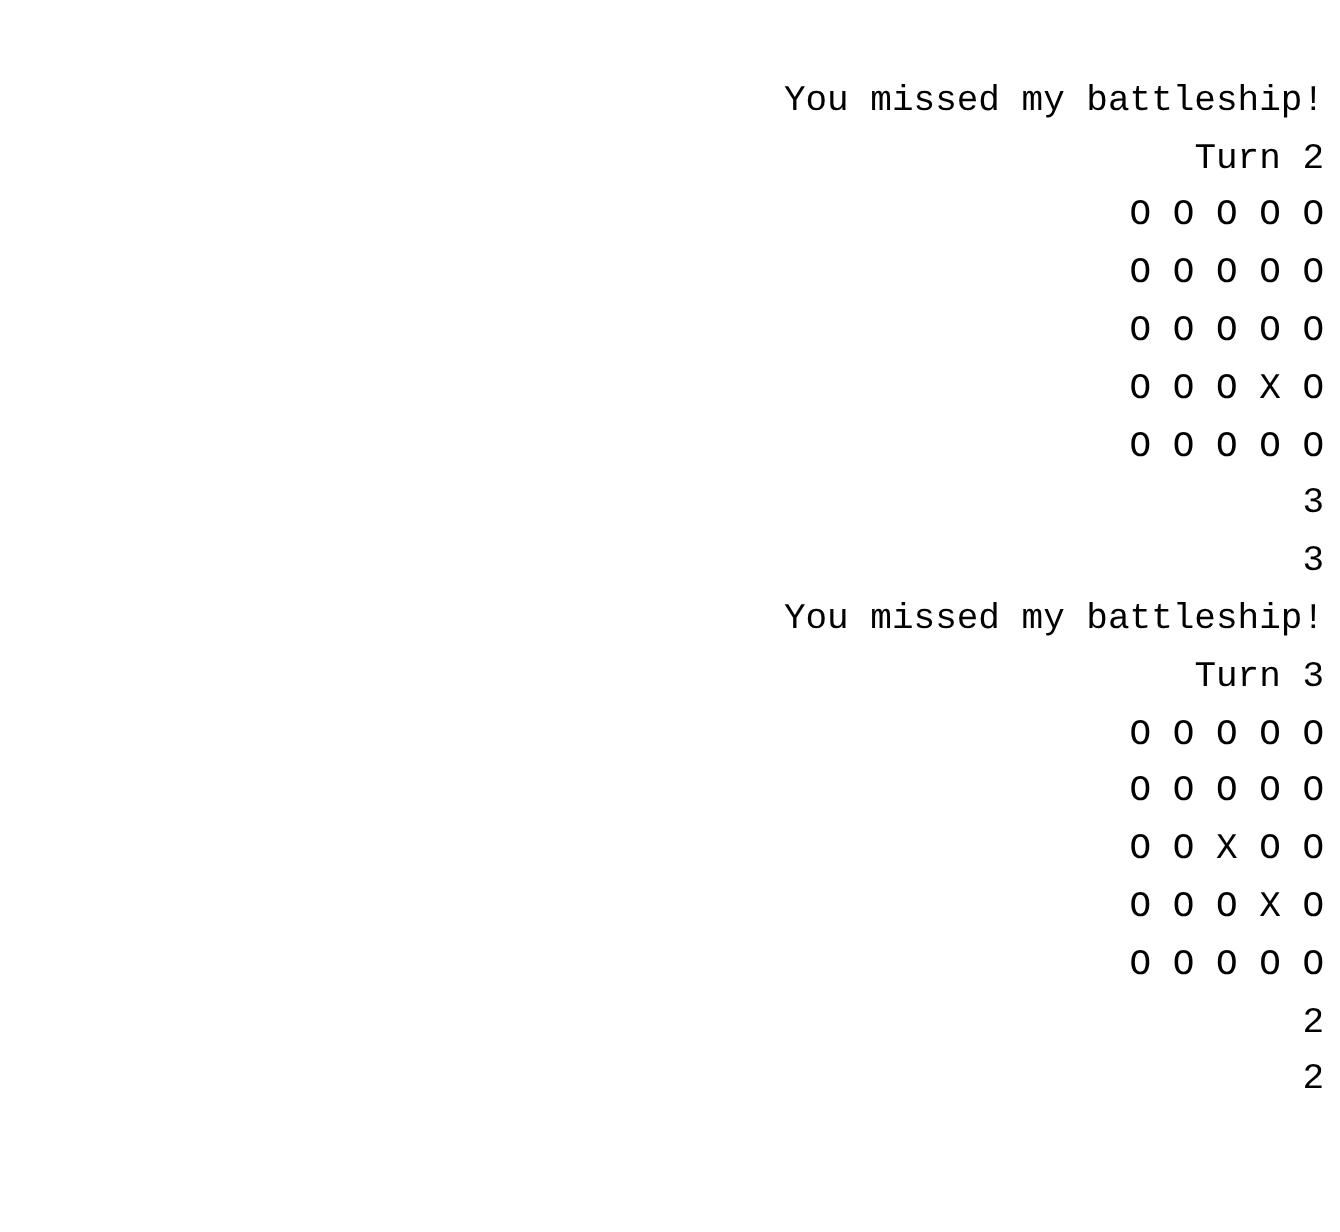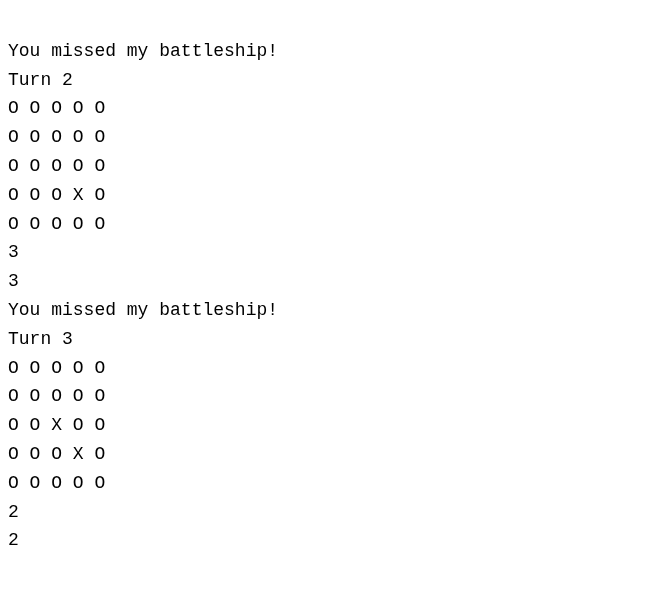--- a/index.html
+++ b/index.html
@@ -14,20 +14,21 @@
       font-size: 18px;
       line-height: 1.6;
       padding: 8px;
       width: 670px;
       min-height: 616px;
       color: #000000;
     }
 
     .content {
       white-space: pre;
+      text-align: right;
     }
 
     .line {
       display: block;
     }
   </style>
 </head>
 <body>
 
 <div class="content" id="game-output-container">

